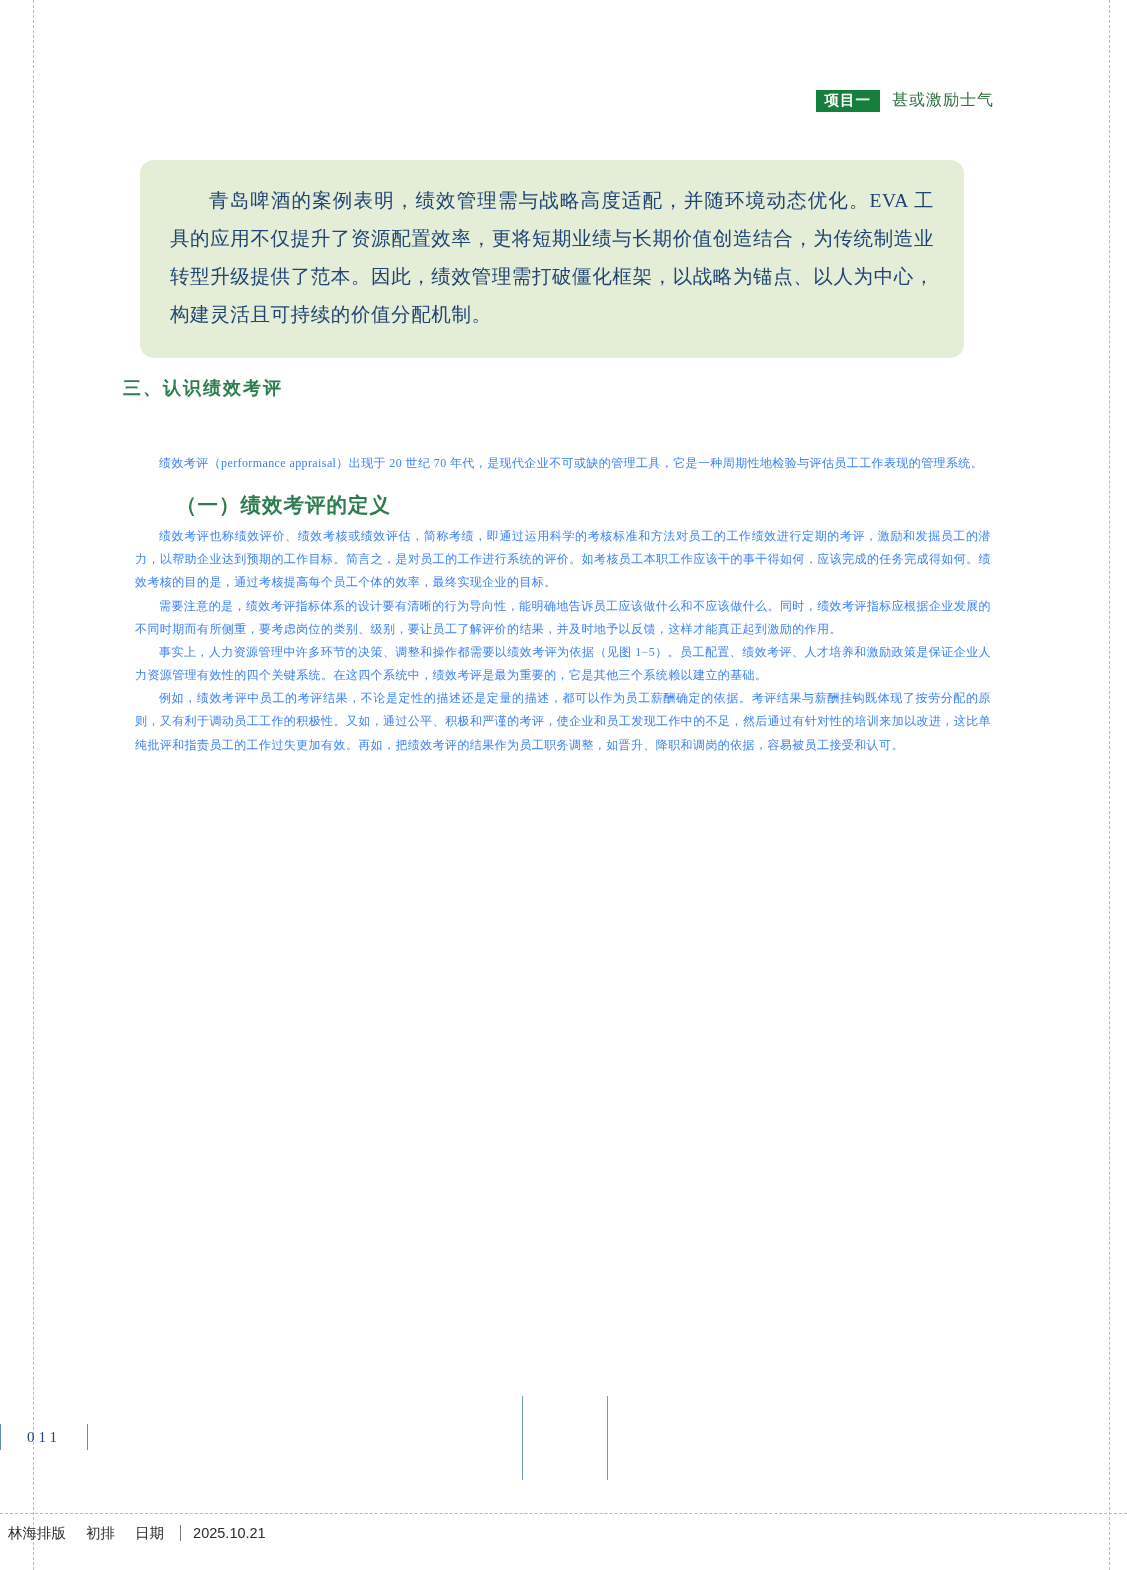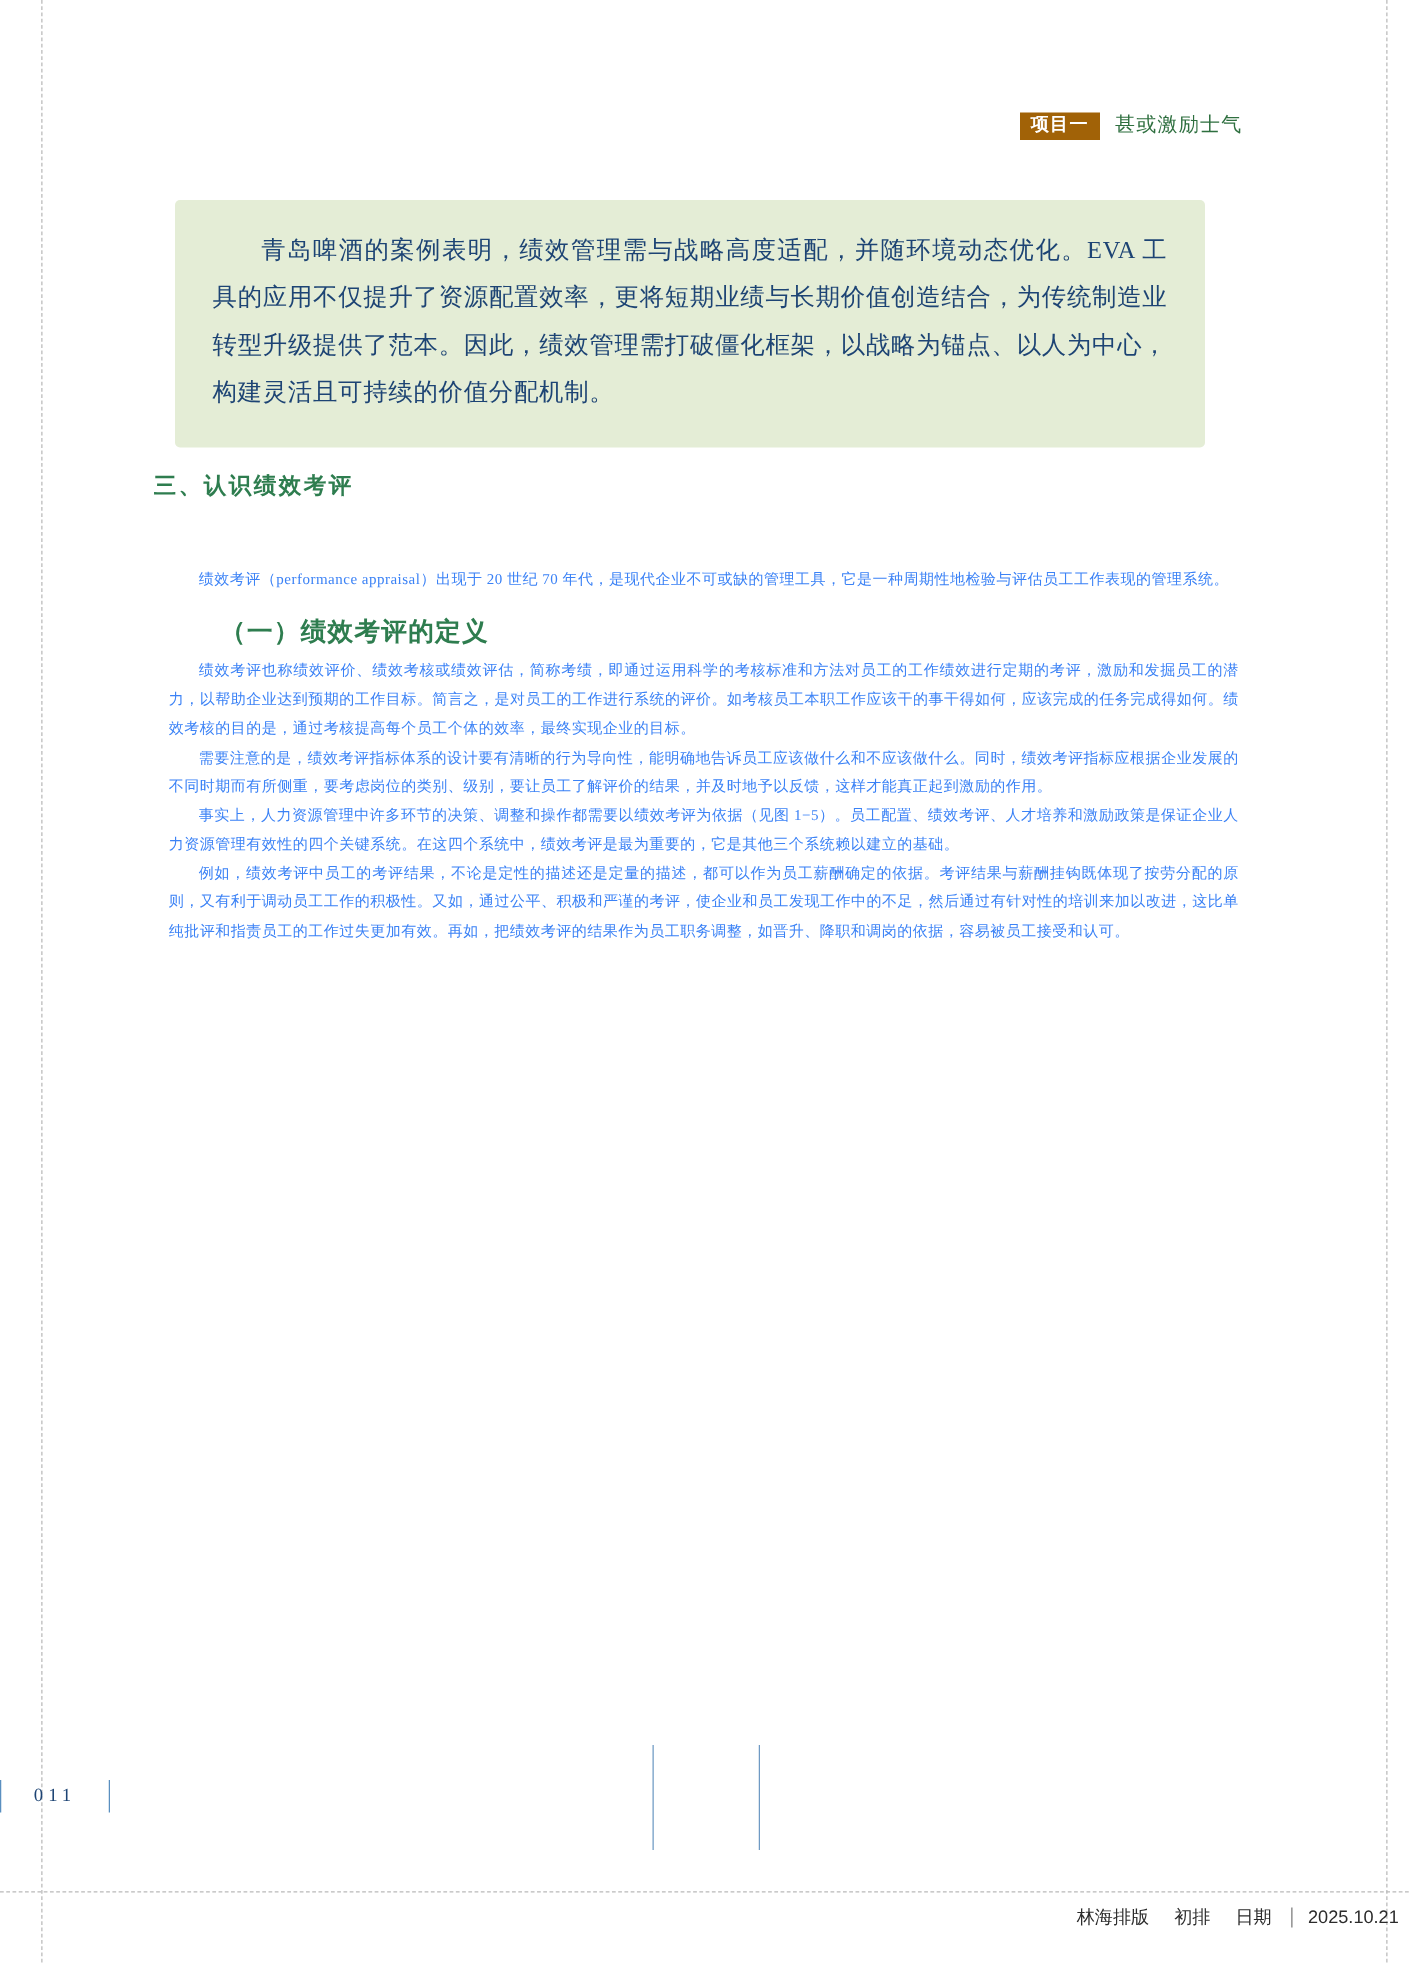--- a/index.html
+++ b/index.html
@@ -36,21 +36,21 @@
   
   .runhead {
     position: absolute;
     right: 133px;
     top: 90px;
     display: flex;
     align-items: center;
     gap: 12px;
   }
   .runhead-badge {
-    background: #a16207;
+    background: #15803d;
     color: #ffffff;
     font-family: "Liberation Sans", sans-serif;
     font-size: 14.5px;
     font-weight: bold;
     letter-spacing: 1px;
     padding: 3px 9px 4px 9px;
     line-height: 1;
   }
   .runhead-title {
     color: #2e6f3f;
@@ -60,21 +60,21 @@
   }
 
   
   .callout {
     position: absolute;
     left: 140px;
     top: 160px;
     width: 824px;
     box-sizing: border-box;
     background: #e4edd6;
-    border-radius: 4px;
+    border-radius: 14px;
     padding: 22px 30px 24px 30px;
   }
   .callout p {
     margin: 0;
     font-size: 19.5px;
     line-height: 1.95;
     color: #1d4474;
     text-align: justify;
     text-indent: 2em;
     letter-spacing: 0.6px;
@@ -152,21 +152,21 @@
   }
   .folio-rule-l { left: 522px; }
   .folio-rule-r { left: 607px; }
 
   
   .press-footer {
     position: absolute;
     left: 0;
     top: 1524px;
     width: 1127px;
-    text-align: right;
+    text-align: left;
     font-family: "Liberation Sans", sans-serif;
     font-size: 14.5px;
     color: #2b2b2b;
   }
   .press-footer span { margin: 0 8px; }
   .press-footer .date-cell {
     border-left: 1px solid #7a7a7a;
     padding-left: 12px;
     margin-left: 4px;
   }

